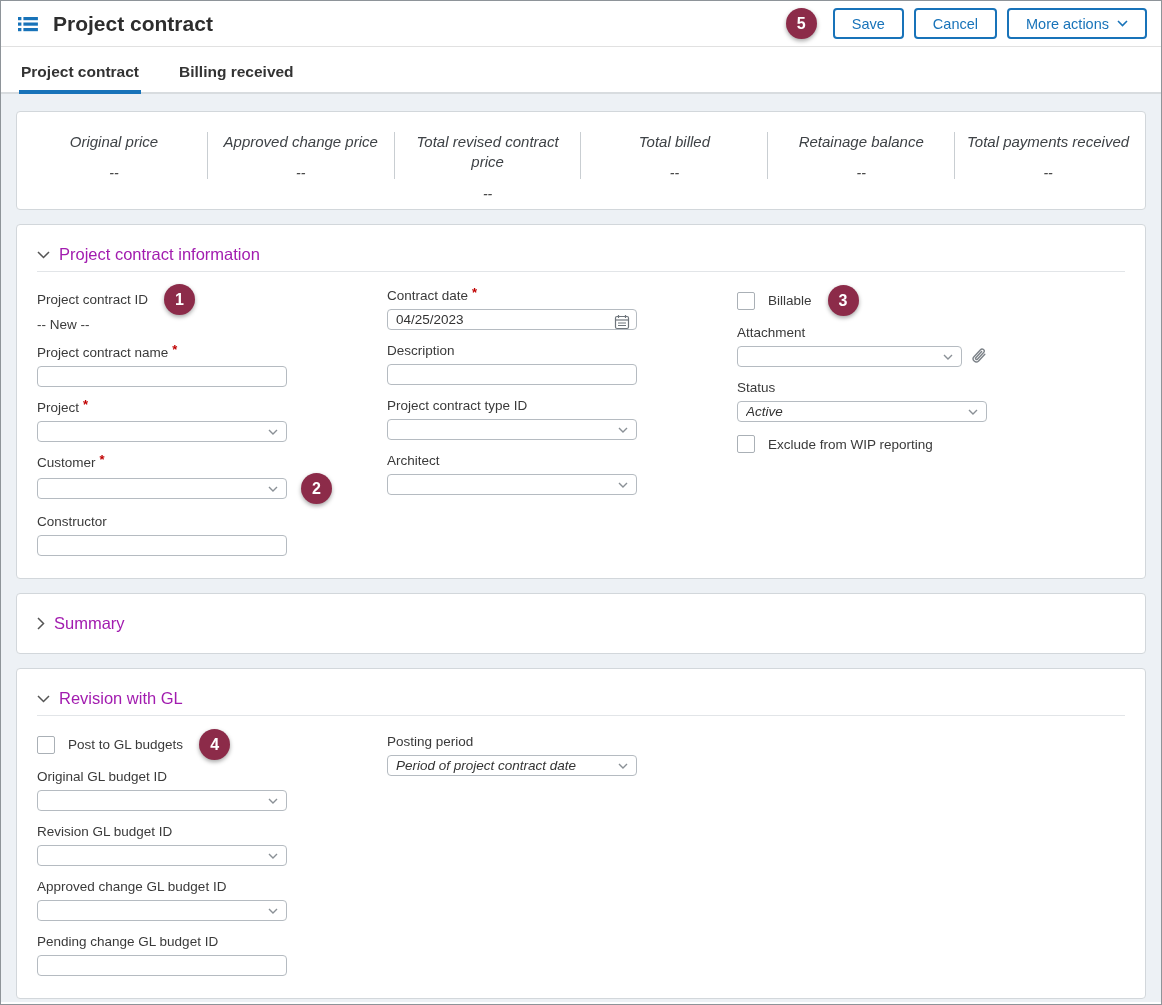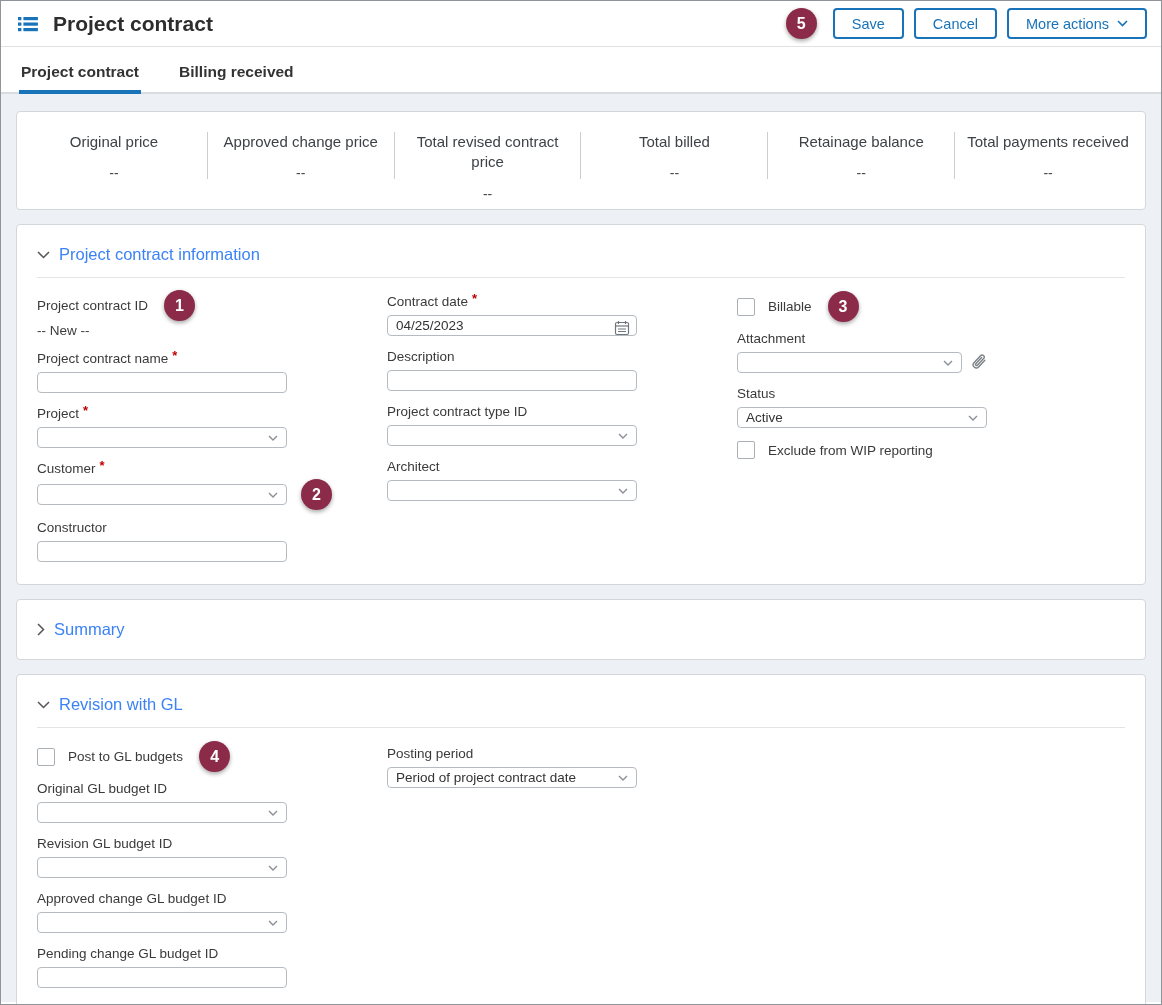--- a/index.html
+++ b/index.html
@@ -53,31 +53,31 @@
   .body {
     height:908px; background:#edf1f5;
     padding:17px 15px; display:flex; flex-direction:column; gap:14px;
   }
   .card {
     background:#fff; border:1px solid #d2d7db; border-radius:4px;
   }
 
   
   .metrics { display:flex; padding:20px 4px 30px; height:99px; }
-  .metric { flex:1; text-align:center; padding:0 10px; }
+  .metric { flex:1; text-align:center; padding:0 10px;font-style:italic; }
   .metric + .metric { border-left:1px solid #c9ced2; }
   .metric .m-label { font-size:15px; color:#3e4246; line-height:1.35; }
   .metric .m-value { font-size:14px; color:#4a4a4a; margin-top:13px; }
 
   
   .section { padding:10px 20px 22px; }
   .section-head {
     display:flex; align-items:center; gap:9px;
-    font-size:16.5px; color:#3b82f6;
-    padding:10px 0 13px; border-bottom:1px solid #e2e5e8;
+    font-size:16.5px; color:#a21caf;
+    padding:10px 0 7px; border-bottom:1px solid #e2e5e8;
     cursor:pointer;
   }
   .section-head.no-line { border-bottom:none; padding-bottom:10px; }
   .chev-ic { display:inline-flex; color:#555; }
 
   .grid3 { display:grid; grid-template-columns:350px 350px 1fr; align-items:start; }
   .grid2 { display:grid; grid-template-columns:350px 1fr; align-items:start; }
 
   .field-label {
     font-size:13.5px; color:#3a3a3a; margin:13px 0 6px; display:flex; align-items:center;
@@ -88,21 +88,21 @@
   .tinput, .select {
     width:250px; height:21px; background:#fff;
     border:1px solid #b5bbc1; border-radius:4px;
     font-size:13.5px; color:#333; padding:0 8px;
     font-family:inherit;
   }
   .select {
     display:flex; align-items:center; justify-content:space-between;
     cursor:pointer;
   }
-  .select .sv { flex:1; overflow:hidden; white-space:nowrap; }
+  .select .sv { flex:1; overflow:hidden; white-space:nowrap;font-style:italic; }
   .sel-chev { color:#8a9096; flex:0 0 auto; display:inline-flex; }
 
   .date-wrap { position:relative; width:250px; }
   .date-wrap input { width:250px; }
   .cal-ic {
     position:absolute; right:7px; top:5px; color:#6f767c; cursor:pointer; display:inline-flex;
   }
 
   .check-row { display:flex; align-items:center; margin-top:13px; }
   .checkbox {

